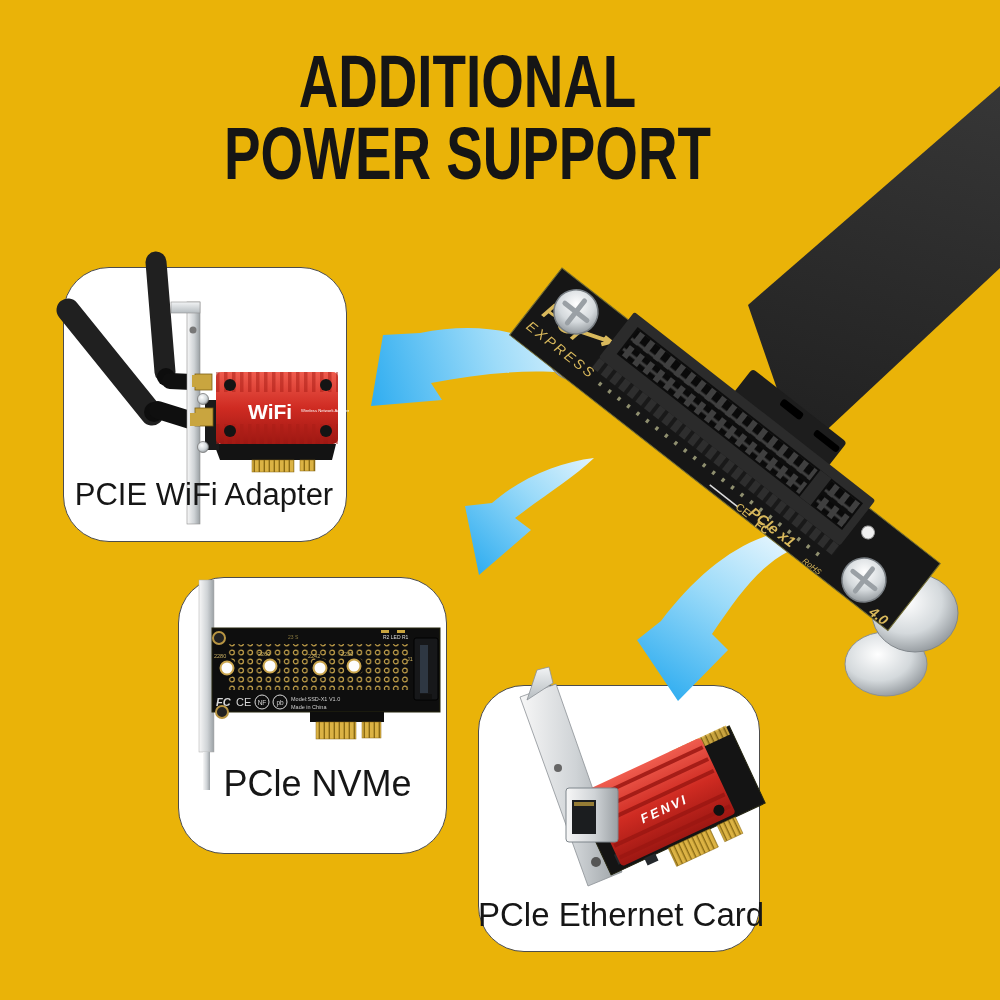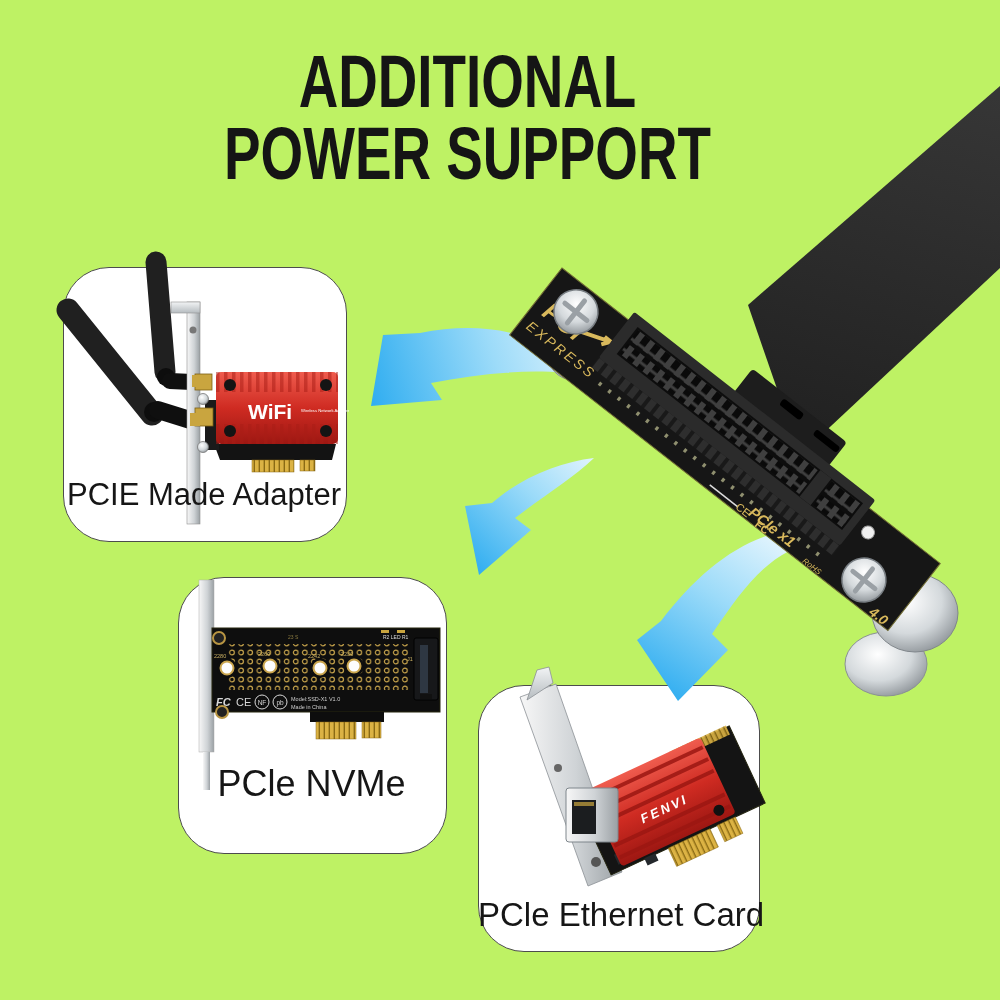--- a/index.html
+++ b/index.html
@@ -1,29 +1,29 @@
 <!DOCTYPE html>
 <html><head>
 <meta charset="utf-8">
 <style>
   html,body{margin:0;padding:0;background:#fff;}
-  .stage{position:relative;width:1000px;height:1000px;background:#bef264;overflow:hidden;
+  .stage{position:relative;width:1000px;height:1000px;background:#eab308;overflow:hidden;
          font-family:"Liberation Sans", sans-serif;}
   .title{position:absolute;left:0;width:935px;text-align:center;color:#151515;
          font-weight:700;font-size:74px;line-height:72px;letter-spacing:0px;
          transform:scaleX(.74);transform-origin:50% 50%;white-space:nowrap;}
   .title.l1{top:46px;}
   .title.l2{top:118px;}
   .card-box{position:absolute;background:#fff;border:1.6px solid #4c4c4c;border-radius:46px;z-index:1;}
   #box-wifi{left:63px;top:267px;width:282px;height:273px;}
   #box-nvme{left:178px;top:577px;width:267px;height:275px;}
   #box-eth{left:478px;top:685px;width:280px;height:265px;}
   .caption{position:absolute;z-index:10;text-align:center;color:#161616;white-space:nowrap;}
   #cap-wifi{left:63px;width:282px;top:477px;font-size:31px;}
-  #cap-nvme1{left:178px;width:267px;top:763px;font-size:36px;}
+  #cap-nvme1{left:184px;width:267px;top:763px;font-size:36px;}
   #cap-nvme2{left:178px;width:267px;top:801px;font-size:36px;}
   #cap-eth{left:478px;width:280px;top:896px;font-size:33px;}
   svg.art{position:absolute;left:0;top:0;z-index:5;pointer-events:none;}
 </style>
 </head>
 <body>
 
 <div class="stage">
 
   <div class="title l1">ADDITIONAL</div>
@@ -262,17 +262,17 @@
       <g>
         <rect x="566" y="788" width="52" height="54" rx="3" fill="url(#gSilver)" stroke="#7e868c" stroke-width="1"></rect>
         <rect x="572" y="800" width="24" height="34" fill="#1b1d1f"></rect>
         <rect x="574" y="802" width="20" height="4" fill="#c9a53f" opacity=".7"></rect>
       </g>
       <circle cx="558" cy="768" r="4" fill="#666"></circle>
       <circle cx="596" cy="862" r="5" fill="#555"></circle>
     </g>
   </svg>
 
-  <div class="caption" id="cap-wifi">PCIE Made Adapter</div>
+  <div class="caption" id="cap-wifi">PCIE WiFi Adapter</div>
   <div class="caption" id="cap-nvme1">PCle NVMe</div>
   <div class="caption" id="cap-eth">PCle Ethernet Card</div>
 
 </div>
 
 </body></html>

